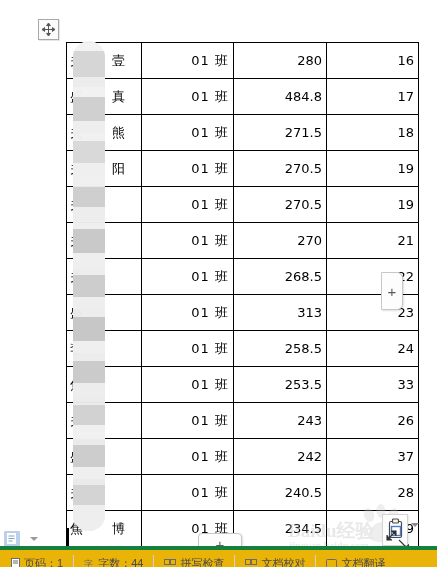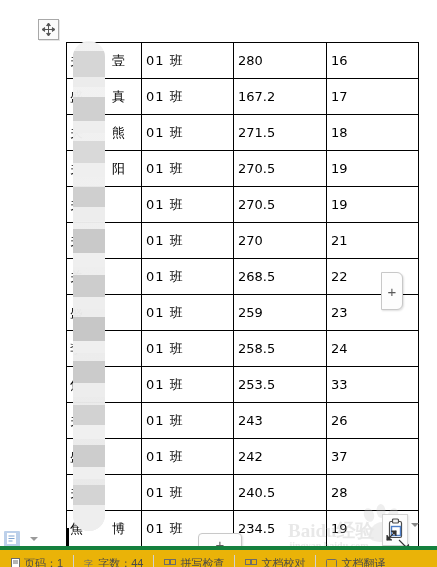--- a/index.html
+++ b/index.html
@@ -50,21 +50,21 @@
     width: 317px;
     border-collapse: collapse;
     table-layout: fixed;
   }
   #doc-table td {
     border: 1px solid #000000;
     height: 35px;
     padding: 0 4px;
     font-size: 13px;
     color: #000000;
-    text-align: left;
+    text-align: right;
     vertical-align: middle;
     font-family: "DejaVu Sans", "Liberation Sans", sans-serif;
     white-space: nowrap;
     overflow: hidden;
   }
   #doc-table td.c-name {
     width: 67px;
     text-align: left;
     padding-left: 3px;
     letter-spacing: 1px;
@@ -295,21 +295,21 @@
     <tbody>
         <tr>
           <td class="c-name">关　　壹</td>
           <td class="c-class">01 班</td>
           <td class="c-score">280</td>
           <td class="c-rank">16</td>
         </tr>
         <tr>
           <td class="c-name">盛　　真</td>
           <td class="c-class">01 班</td>
-          <td class="c-score">167.2</td>
+          <td class="c-score">484.8</td>
           <td class="c-rank">17</td>
         </tr>
         <tr>
           <td class="c-name">关　　熊</td>
           <td class="c-class">01 班</td>
           <td class="c-score">271.5</td>
           <td class="c-rank">18</td>
         </tr>
         <tr>
           <td class="c-name">关　　阳</td>
@@ -331,21 +331,21 @@
         </tr>
         <tr>
           <td class="c-name">关　　　</td>
           <td class="c-class">01 班</td>
           <td class="c-score">268.5</td>
           <td class="c-rank">22</td>
         </tr>
         <tr>
           <td class="c-name">盛　　　</td>
           <td class="c-class">01 班</td>
-          <td class="c-score">259</td>
+          <td class="c-score">313</td>
           <td class="c-rank">23</td>
         </tr>
         <tr>
           <td class="c-name">李　　　</td>
           <td class="c-class">01 班</td>
           <td class="c-score">258.5</td>
           <td class="c-rank">24</td>
         </tr>
         <tr>
           <td class="c-name">焦　　　</td>

